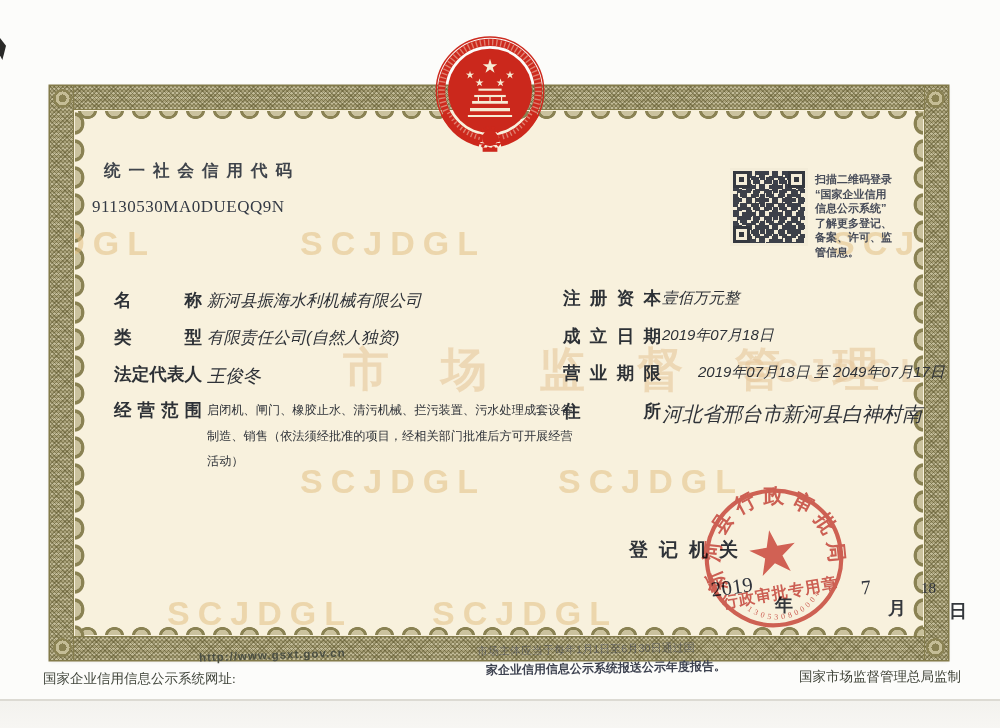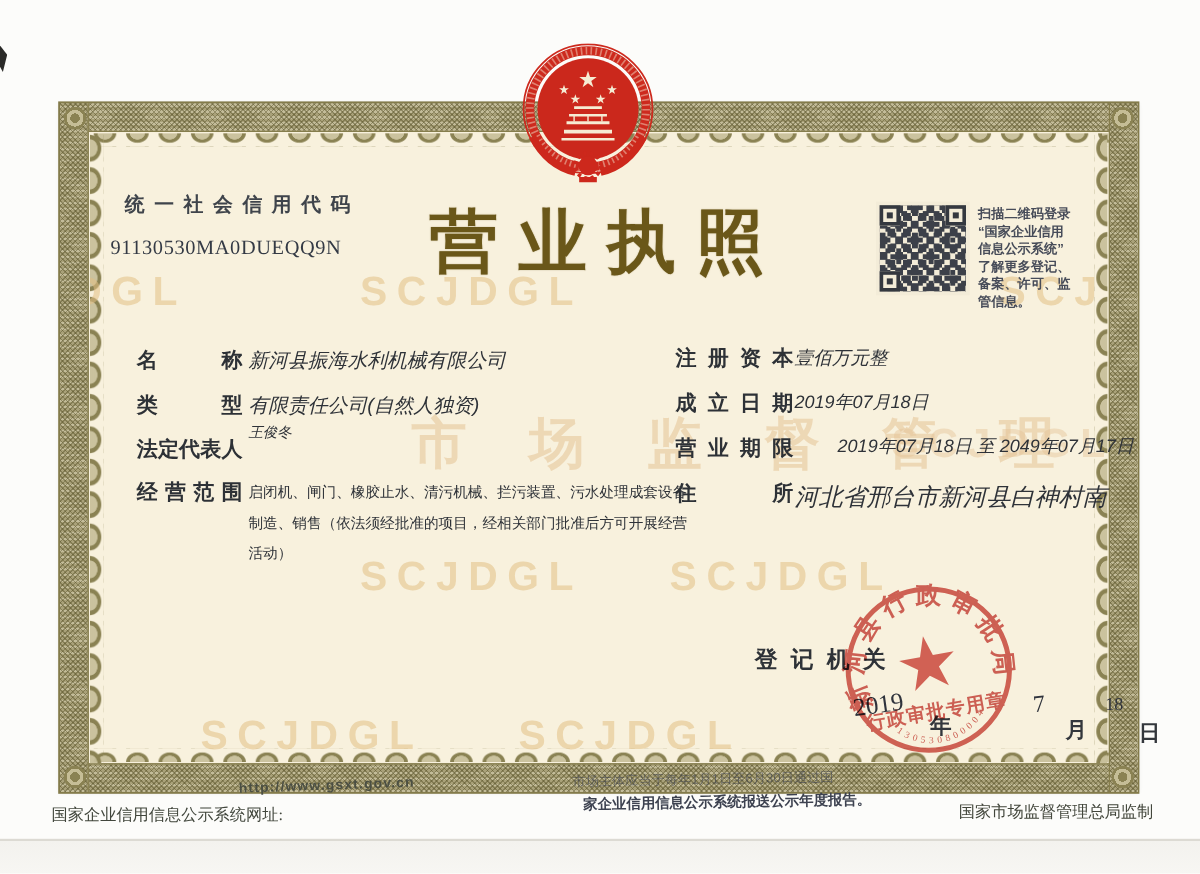--- a/index.html
+++ b/index.html
@@ -162,42 +162,41 @@
     <circle cx="55" cy="97" r="10" fill="none" stroke="#cd281c" stroke-width="3" stroke-dasharray="2.6 2.8"></circle>
     <path d="M11,74 Q23,97 45,102" stroke="#cd281c" stroke-width="6" fill="none"></path>
     <path d="M99,74 Q87,97 65,102" stroke="#cd281c" stroke-width="6" fill="none"></path>
     <path d="M48,108 h14" stroke="#cd281c" stroke-width="4"></path>
   </svg>
 
   <div class="content">
 
     <div class="abs code-label">统一社会信用代码</div>
     <div class="abs code-value">91130530MA0DUEQQ9N</div>
-    <div class="abs title">营业执照</div>
 
     <div class="abs qr">
       <div class="fp fp-tl"></div>
       <div class="fp fp-tr"></div>
       <div class="fp fp-bl"></div>
     </div>
     <div class="abs qr-caption">
       <div>扫描二维码登录</div>
       <div>“国家企业信用</div>
       <div>信息公示系统”</div>
       <div>了解更多登记、</div>
       <div>备案、许可、监</div>
       <div>管信息。</div>
     </div>
 
     <div class="flabel flabel-l" style="top:288px;">名称</div>
     <div class="fval fval-l" style="top:290px;">新河县振海水利机械有限公司</div>
     <div class="flabel flabel-l" style="top:325px;">类型</div>
     <div class="fval fval-l" style="top:327px;">有限责任公司(自然人独资)</div>
     <div class="flabel flabel-l" style="top:362px;">法定代表人</div>
-    <div class="fval fval-l" style="top:352px; font-size:12px;text-align:center;">王俊冬</div>
+    <div class="fval fval-l" style="top:364px; font-size:18px;text-align:center;">王俊冬</div>
     <div class="flabel flabel-l" style="top:398px;">经营范围</div>
     <div class="abs scope">
       <div>启闭机、闸门、橡胶止水、清污机械、拦污装置、污水处理成套设备</div>
       <div>制造、销售（依法须经批准的项目，经相关部门批准后方可开展经营</div>
       <div>活动）</div>
     </div>
 
     <div class="flabel flabel-r" style="top:286px;">注册资本</div>
     <div class="fval fval-r" style="top:288px; font-size:15.5px;">壹佰万元整</div>
     <div class="flabel flabel-r" style="top:324px;">成立日期</div>

